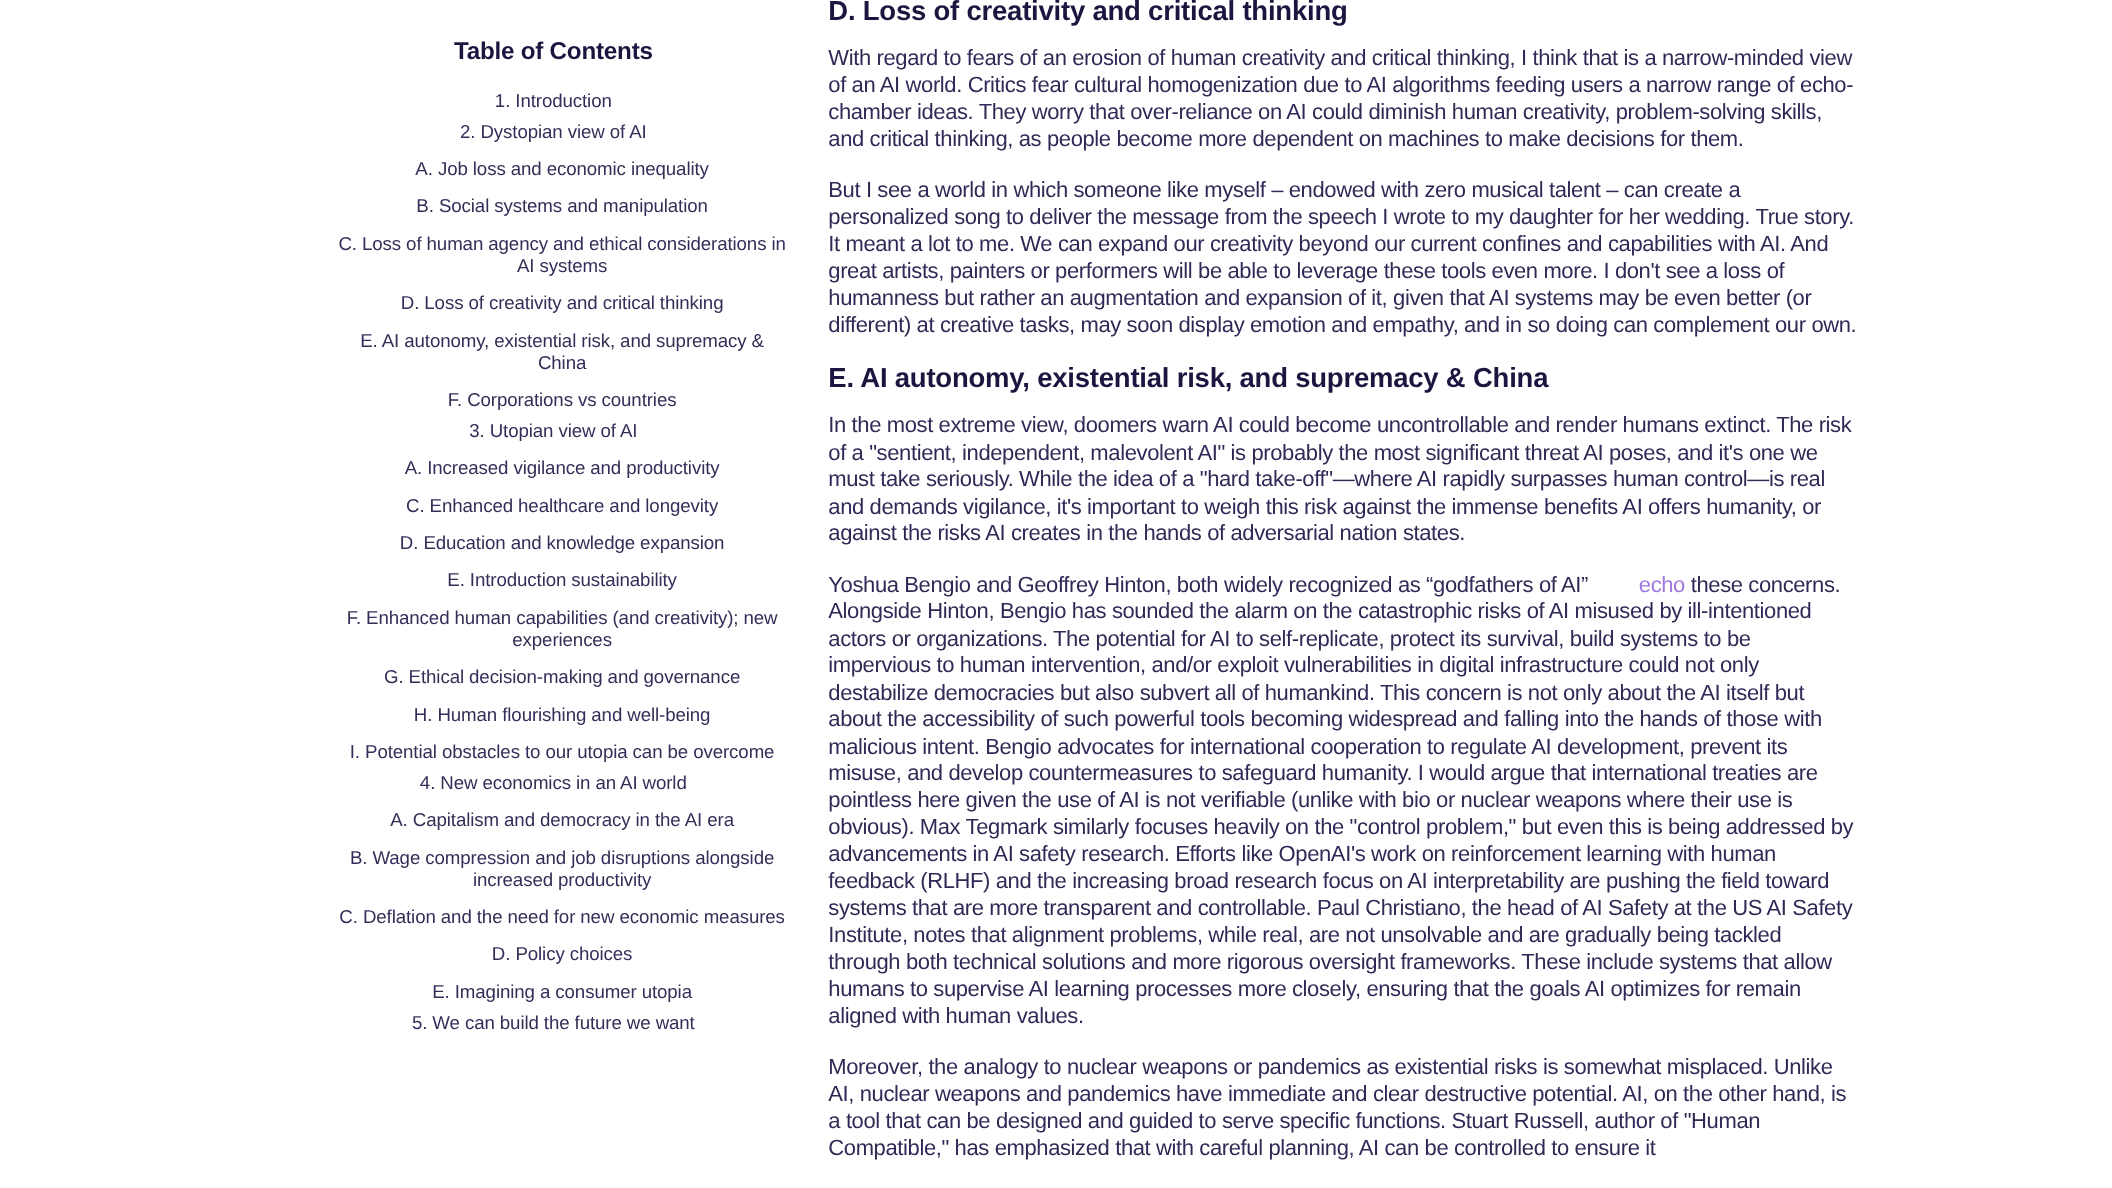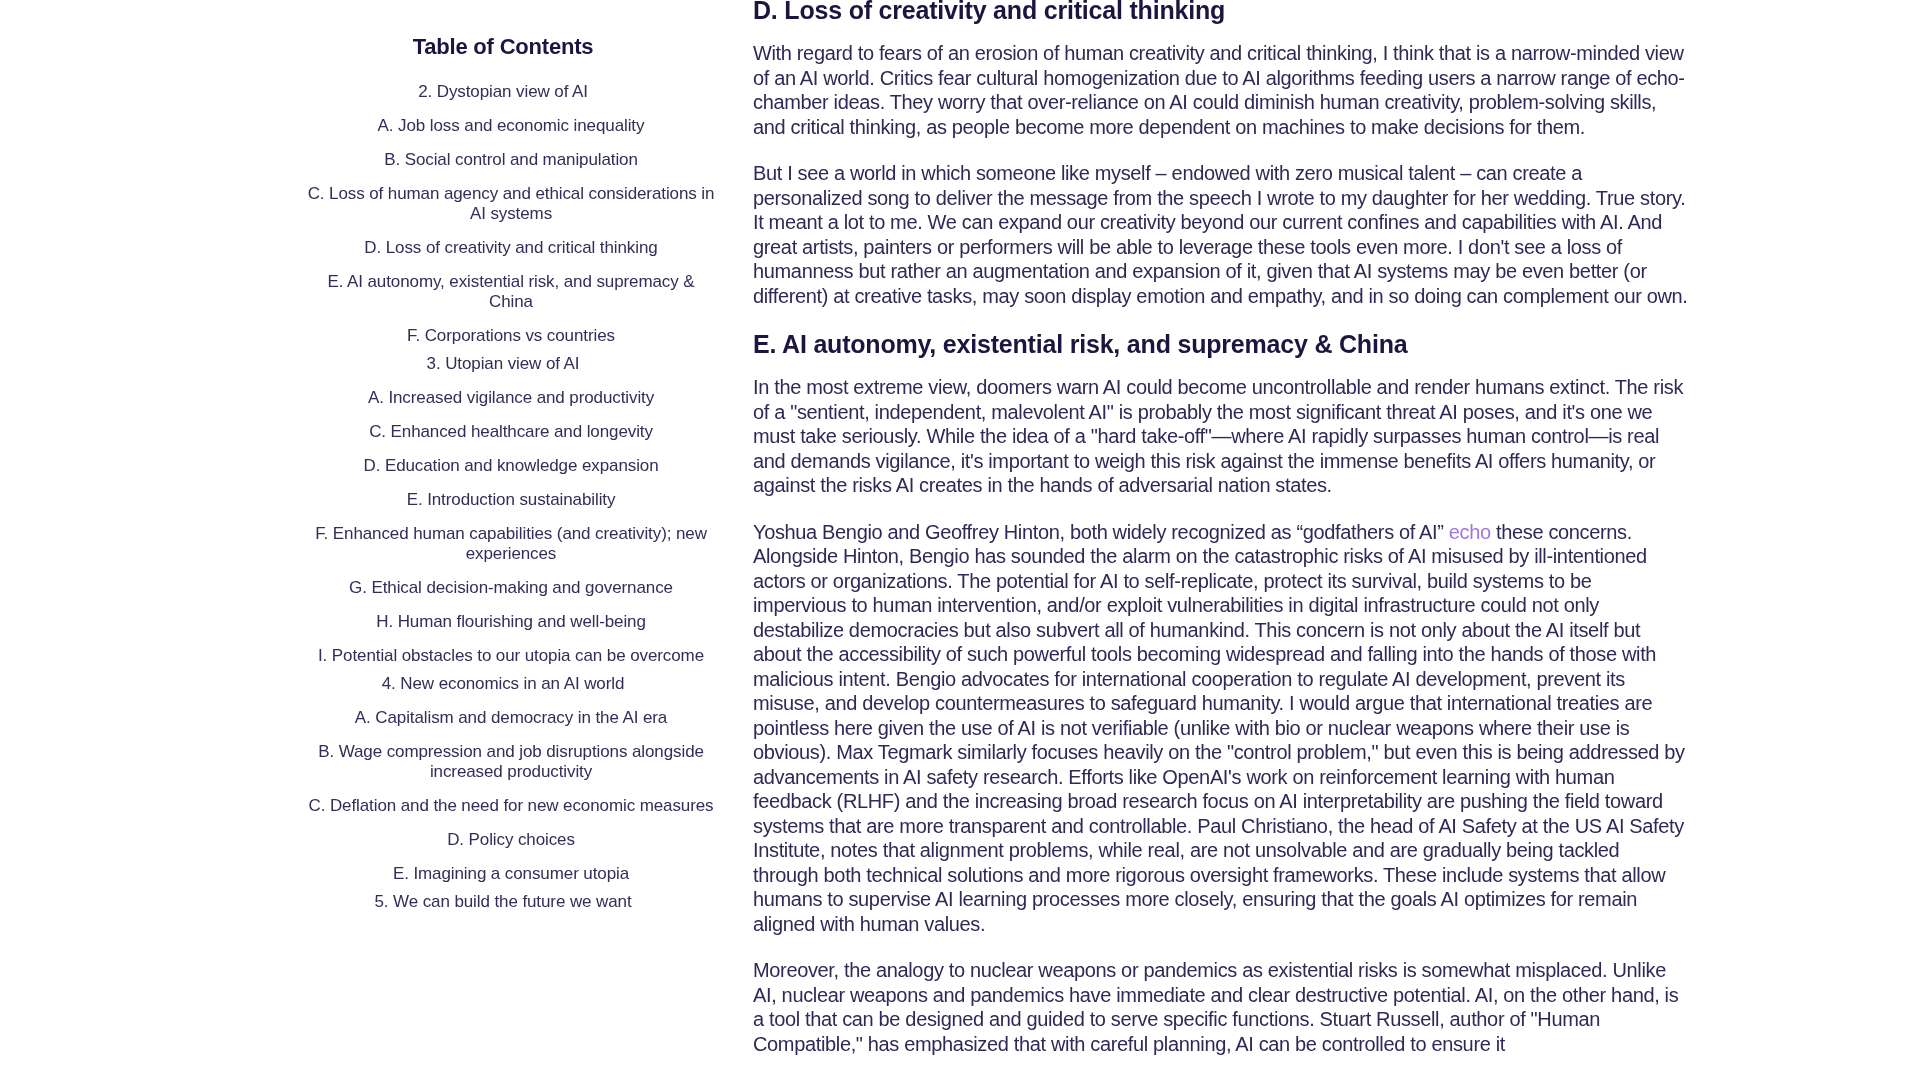--- a/index.html
+++ b/index.html
@@ -36,34 +36,35 @@
   .section-heading{
     font-size:25px;font-weight:700;color:var(--heading);
     margin:22px 0 16px 0;line-height:29px;letter-spacing:-0.2px;
   }
   .section-heading.first{margin-top:0;}
   .content p{
     font-size:20px;line-height:24.5px;color:var(--body);
     margin:0 0 22px 0;letter-spacing:-0.35px;
   }
   .inline-link{
-    color:var(--link);text-decoration:none;cursor:pointer;
+    color:var(--link);text-decoration:none;cursor:pointer;margin-left:41px;
   }
 </style>
 </head>
 <body>
 
 <div class="layout">
 
   <aside class="toc">
     <h2 class="toc-title">Table of Contents</h2>
     <nav id="toc-list">
+        <div class="toc-item level-1">1. Introduction</div>
         <div class="toc-item level-1">2. Dystopian view of AI</div>
         <div class="toc-item level-2">A. Job loss and economic inequality</div>
-        <div class="toc-item level-2">B. Social control and manipulation</div>
+        <div class="toc-item level-2">B. Social systems and manipulation</div>
         <div class="toc-item level-2">C. Loss of human agency and ethical considerations in AI systems</div>
         <div class="toc-item level-2">D. Loss of creativity and critical thinking</div>
         <div class="toc-item level-2">E. AI autonomy, existential risk, and supremacy &amp; China</div>
         <div class="toc-item level-2">F. Corporations vs countries</div>
         <div class="toc-item level-1">3. Utopian view of AI</div>
         <div class="toc-item level-2">A. Increased vigilance and productivity</div>
         <div class="toc-item level-2">C. Enhanced healthcare and longevity</div>
         <div class="toc-item level-2">D. Education and knowledge expansion</div>
         <div class="toc-item level-2">E. Introduction sustainability</div>
         <div class="toc-item level-2">F. Enhanced human capabilities (and creativity); new experiences</div>

